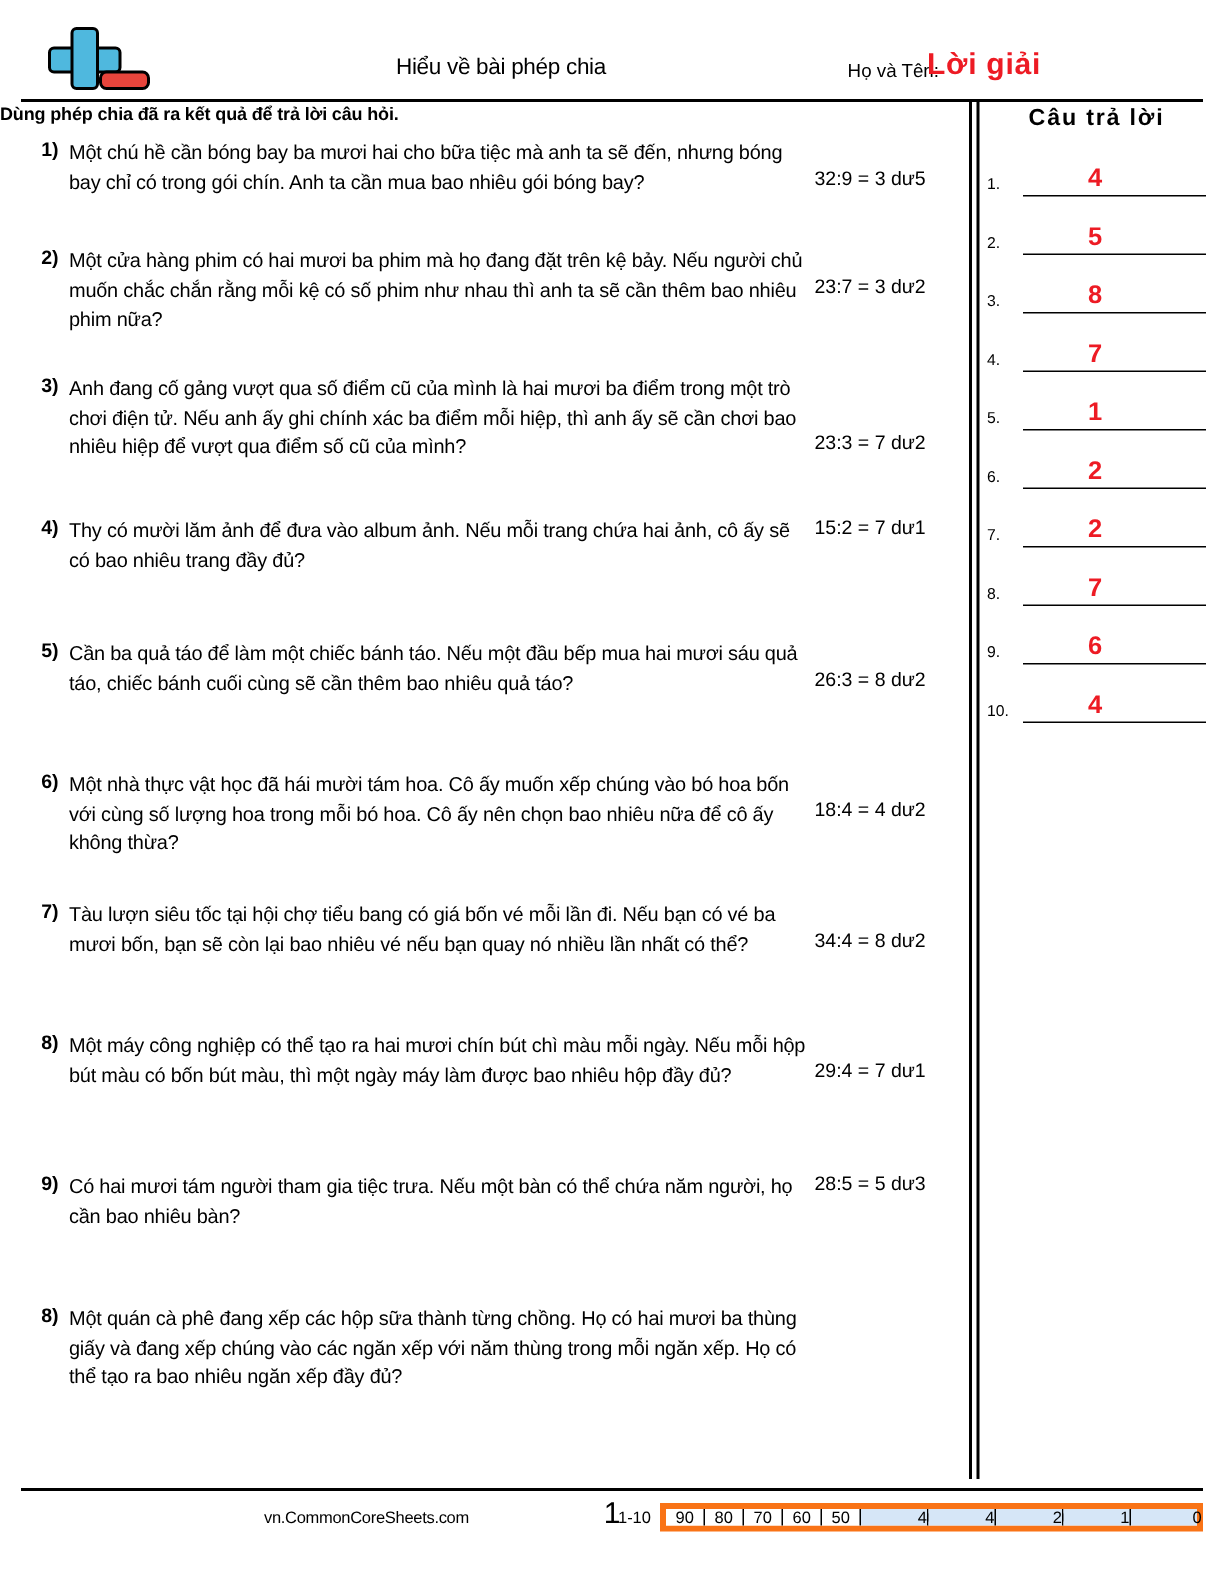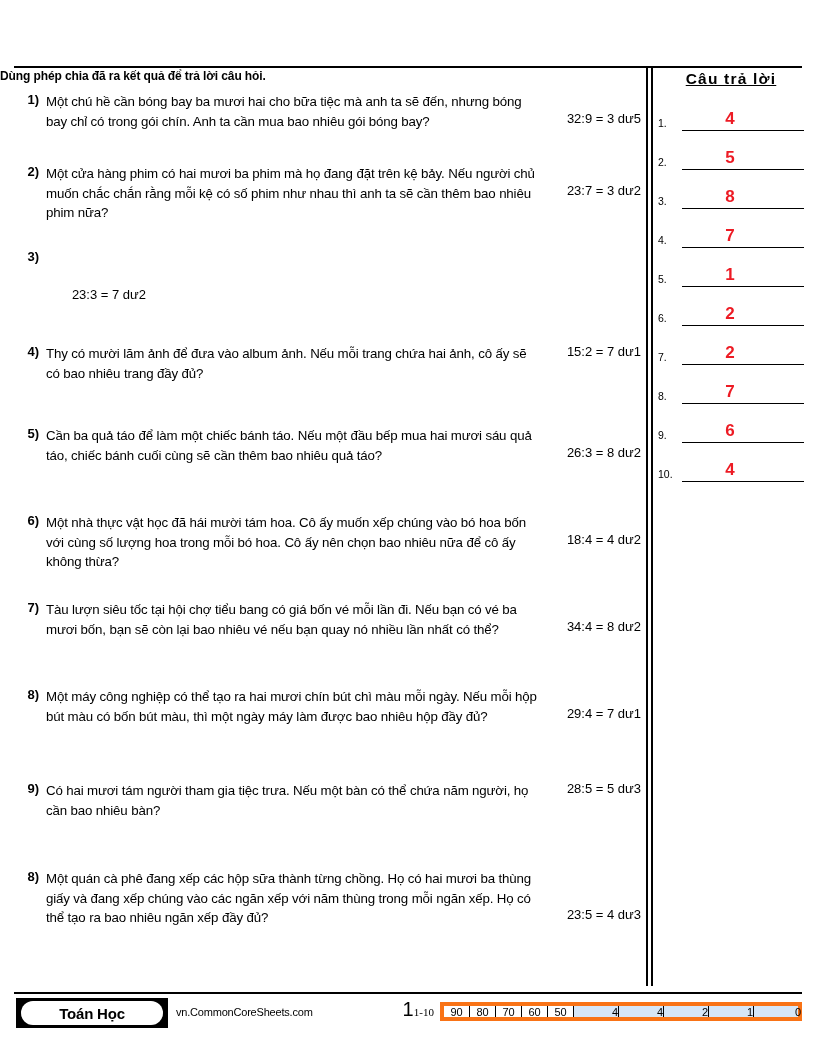--- a/index.html
+++ b/index.html
@@ -132,37 +132,36 @@
   }
   .q-text {
     width: 495px;
     font-size: 13.3px;
     line-height: 19.5px;
     letter-spacing: -0.15px;
   }
   .q-eq {
     width: 100px;
     font-size: 13px;
-    text-align: right;
+    text-align: left;
     padding-left: 2px;
     white-space: nowrap;
   }
 
   
   .answers {
     position: absolute;
     left: 658px; top: 70px;
     width: 146px;
   }
   .answers-title {
     font-size: 15.5px;
     font-weight: bold;
     text-align: center;
     letter-spacing: 1.2px;
-    text-decoration: underline;
     padding-bottom: 4px;
   }
   .ans-row {
     position: relative;
     height: 39px;
   }
   .ans-num {
     position: absolute;
     left: 0; bottom: 2px;
     font-size: 10.5px;
@@ -230,21 +229,20 @@
     display: flex;
     align-items: stretch;
     height: 19px;
     font-size: 11px;
   }
   .scale-label {
     padding-right: 6px;
     display: flex;
     align-items: center;
     font-size: 11px;
-    font-family: Liberation Serif, serif;
   }
   .scale-boxes {
     display: flex;
     border: 4px solid #f97316;
   }
   .scale-box {
     width: 26px;
     border-right: 1px solid #000;
     display: flex;
     align-items: center;
@@ -252,20 +250,30 @@
     background: #ffffff;
   }
   .scale-box:last-child { border-right: none; }
   .scale-box.hl { background: #D6E6F7; padding-left: 44px; }
 </style>
 </head>
 <body>
 
 <div class="page">
 
+  <div class="header">
+    <div class="logo">
+      <div class="plus-h"></div>
+      <div class="plus-v"></div>
+      <div class="minus"></div>
+    </div>
+    <div class="header-title">Hiểu về bài phép chia</div>
+    <div class="name-label">Họ và Tên:</div>
+    <div class="name-value">Lời giải</div>
+  </div>
   <div class="header-rule"></div>
 
   <div class="instruction">Dùng phép chia đã ra kết quả để trả lời câu hỏi.</div>
 
   <div class="divider">
     <div class="l1"></div>
     <div class="l2"></div>
   </div>
 
   <div class="questions">
@@ -274,20 +282,21 @@
       <div class="q-text">Một chú hề cần bóng bay ba mươi hai cho bữa tiệc mà anh ta sẽ đến, nhưng bóng bay chỉ có trong gói chín. Anh ta cần mua bao nhiêu gói bóng bay?</div>
       <div class="q-eq" style="padding-top:19px">32:9 = 3 dư5</div>
     </div>
     <div class="q" style="height:85px">
       <div class="q-num">2)</div>
       <div class="q-text">Một cửa hàng phim có hai mươi ba phim mà họ đang đặt trên kệ bảy. Nếu người chủ muốn chắc chắn rằng mỗi kệ có số phim như nhau thì anh ta sẽ cần thêm bao nhiêu phim nữa?</div>
       <div class="q-eq" style="padding-top:19px">23:7 = 3 dư2</div>
     </div>
     <div class="q" style="height:95px">
       <div class="q-num">3)</div>
+      <div class="q-text">Anh đang cố gảng vượt qua số điểm cũ của mình là hai mươi ba điểm trong một trò chơi điện tử. Nếu anh ấy ghi chính xác ba điểm mỗi hiệp, thì anh ấy sẽ cần chơi bao nhiêu hiệp để vượt qua điểm số cũ của mình?</div>
       <div class="q-eq" style="padding-top:38px">23:3 = 7 dư2</div>
     </div>
     <div class="q" style="height:82px">
       <div class="q-num">4)</div>
       <div class="q-text">Thy có mười lăm ảnh để đưa vào album ảnh. Nếu mỗi trang chứa hai ảnh, cô ấy sẽ có bao nhiêu trang đầy đủ?</div>
       <div class="q-eq" style="padding-top:0px">15:2 = 7 dư1</div>
     </div>
     <div class="q" style="height:87px">
       <div class="q-num">5)</div>
       <div class="q-text">Cần ba quả táo để làm một chiếc bánh táo. Nếu một đầu bếp mua hai mươi sáu quả táo, chiếc bánh cuối cùng sẽ cần thêm bao nhiêu quả táo?</div>
@@ -309,21 +318,20 @@
       <div class="q-eq" style="padding-top:19px">29:4 = 7 dư1</div>
     </div>
     <div class="q" style="height:88px">
       <div class="q-num">9)</div>
       <div class="q-text">Có hai mươi tám người tham gia tiệc trưa. Nếu một bàn có thể chứa năm người, họ cần bao nhiêu bàn?</div>
       <div class="q-eq" style="padding-top:0px">28:5 = 5 dư3</div>
     </div>
     <div class="q" style="height:90px">
       <div class="q-num">8)</div>
       <div class="q-text">Một quán cà phê đang xếp các hộp sữa thành từng chồng. Họ có hai mươi ba thùng giấy và đang xếp chúng vào các ngăn xếp với năm thùng trong mỗi ngăn xếp. Họ có thể tạo ra bao nhiêu ngăn xếp đầy đủ?</div>
-      <div class="q-eq" style="padding-top:38px">23:5 = 4 dư3</div>
     </div>
   </div>
 
   <div class="answers">
     <div class="answers-title">Câu trả lời</div>
     <div class="ans-row">
       <div class="ans-num">1.</div>
       <div class="ans-line"></div>
       <div class="ans-val">4</div>
     </div>
@@ -368,23 +376,20 @@
       <div class="ans-val">6</div>
     </div>
     <div class="ans-row">
       <div class="ans-num">10.</div>
       <div class="ans-line"></div>
       <div class="ans-val">4</div>
     </div>
   </div>
 
   <div class="footer-rule"></div>
-  <div class="brand">
-    <div class="brand-inner">Toán Học</div>
-  </div>
   <div class="site">vn.CommonCoreSheets.com</div>
   <div class="page-num">1</div>
   <div class="scale">
     <div class="scale-label">1-10</div>
     <div class="scale-boxes">
       <div class="scale-box">90</div>
       <div class="scale-box">80</div>
       <div class="scale-box">70</div>
       <div class="scale-box">60</div>
       <div class="scale-box">50</div>

